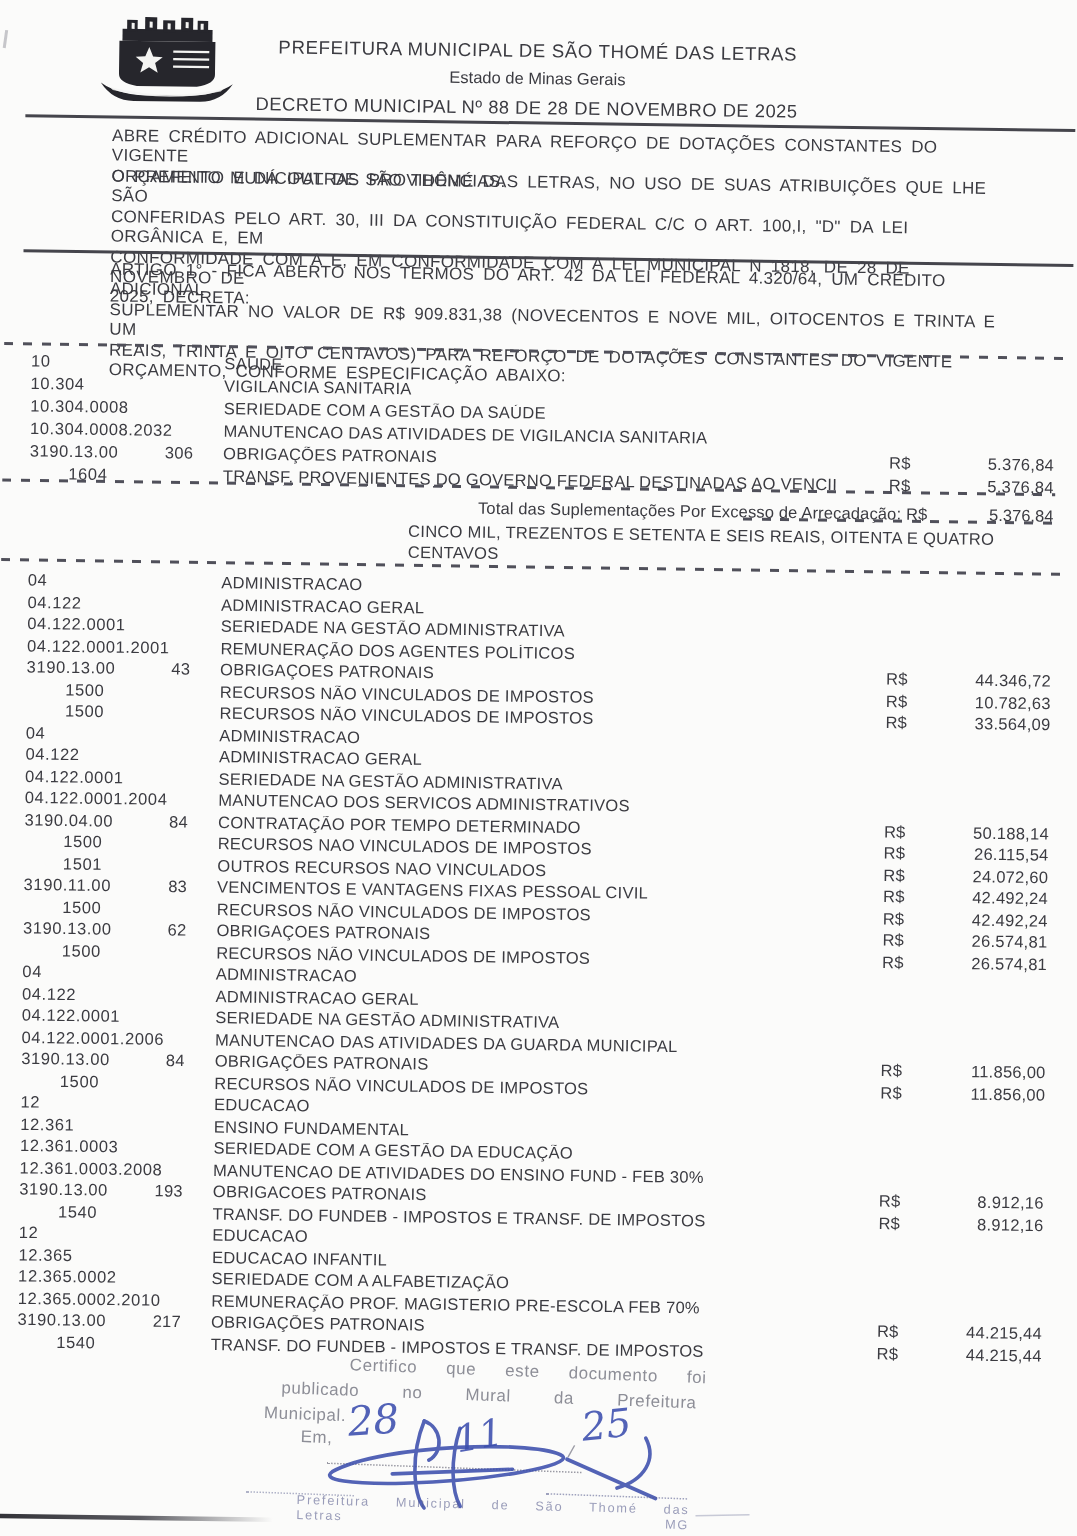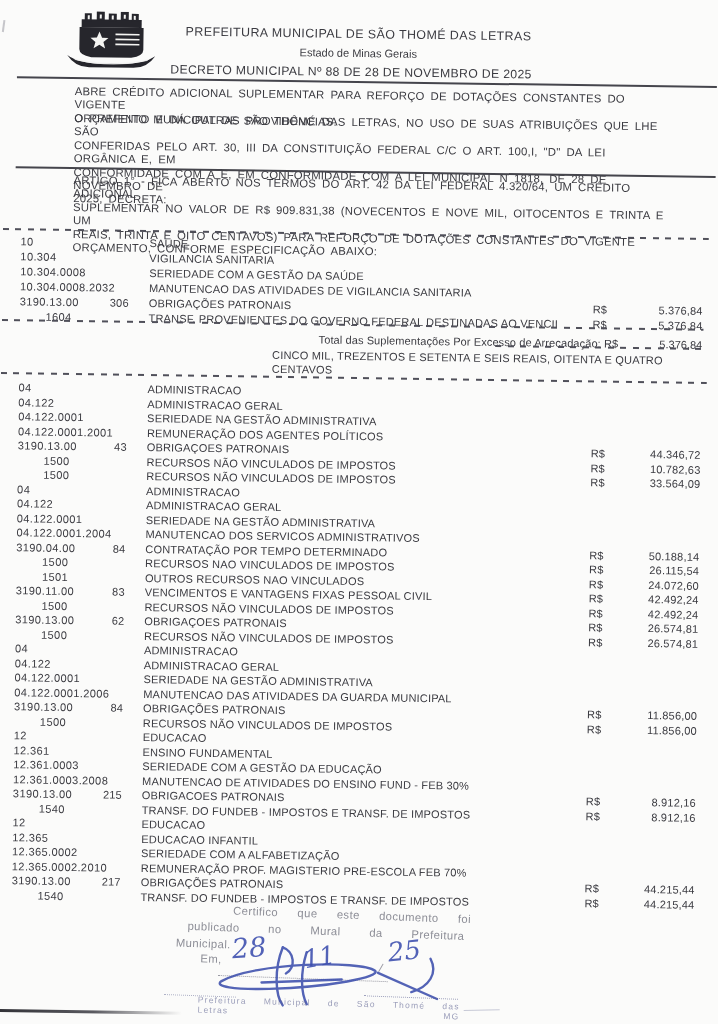--- a/index.html
+++ b/index.html
@@ -394,21 +394,21 @@
         </div>
         <div class="t-row">
           <span class="c-code">12.361.0003.2008</span>
           <span class="c-num"></span>
           <span class="c-desc">MANUTENCAO DE ATIVIDADES DO ENSINO FUND - FEB 30%</span>
           <span class="c-cur"></span>
           <span class="c-amt"></span>
         </div>
         <div class="t-row">
           <span class="c-code">3190.13.00</span>
-          <span class="c-num">215</span>
+          <span class="c-num">193</span>
           <span class="c-desc">OBRIGACOES PATRONAIS</span>
           <span class="c-cur">R$</span>
           <span class="c-amt">8.912,16</span>
         </div>
         <div class="t-row indent">
           <span class="c-code">1540</span>
           <span class="c-num"></span>
           <span class="c-desc">TRANSF. DO FUNDEB - IMPOSTOS E TRANSF. DE IMPOSTOS</span>
           <span class="c-cur">R$</span>
           <span class="c-amt">8.912,16</span>

